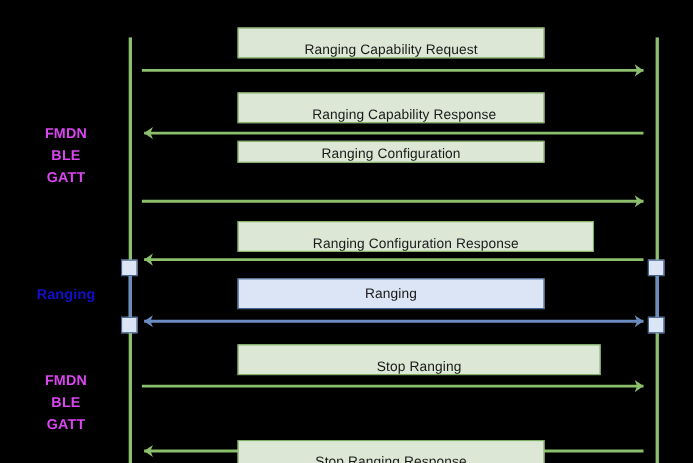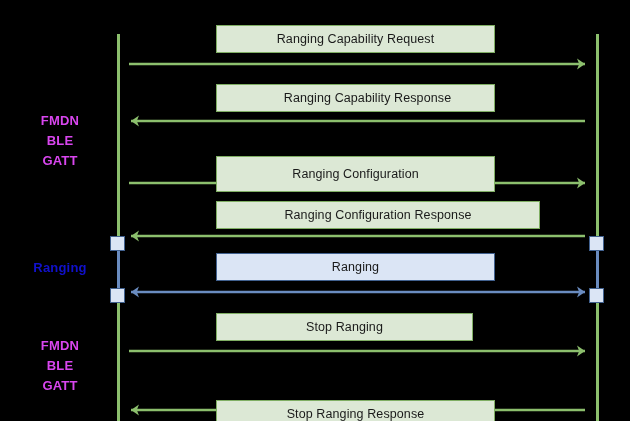--- a/index.html
+++ b/index.html
@@ -43,20 +43,21 @@
     display: flex;
     align-items: center;
     justify-content: center;
     font-size: 12.5px;
     color: #1a1a1a;
     letter-spacing: 0.1px;
   }
   .msg-box.green {
     background: #dce8d5;
     border: 1px solid #7fae63;
+    align-items: flex-end;
   }
   .msg-box.blue {
     background: #dbe5f5;
     border: 1px solid #41618f;
   }
   
   .arrow-svg {
     position: absolute;
     overflow: visible;
   }
@@ -117,30 +118,30 @@
       </svg>
     </div>
 
   <div id="boxes-layer">
       <div class="msg-box green" style="left: 216px; top: 25px; width: 279px; height: 28px;">
         <span>Ranging Capability Request</span>
       </div>
       <div class="msg-box green" style="left: 216px; top: 84px; width: 279px; height: 28px; padding-left: 24px;">
         <span>Ranging Capability Response</span>
       </div>
-      <div class="msg-box green" style="left: 216px; top: 156px; width: 279px; height: 36px;">
+      <div class="msg-box green" style="left: 216px; top: 128px; width: 279px; height: 20px;">
         <span>Ranging Configuration</span>
       </div>
       <div class="msg-box green" style="left: 216px; top: 201px; width: 324px; height: 28px;">
         <span>Ranging Configuration Response</span>
       </div>
       <div class="msg-box blue" style="left: 216px; top: 253px; width: 279px; height: 28px;">
         <span>Ranging</span>
       </div>
-      <div class="msg-box green" style="left: 216px; top: 313px; width: 257px; height: 28px;">
+      <div class="msg-box green" style="left: 216px; top: 313px; width: 330px; height: 28px;">
         <span>Stop Ranging</span>
       </div>
       <div class="msg-box green" style="left: 216px; top: 370px; width: 279px; height: 28px; margin-top: 30px;">
         <span>Stop Ranging Response</span>
       </div>
     </div>
 
   <div id="activations-layer">
       <div class="act-bar" style="left: 117px; top: 243px; height: 52px;"></div>
       <div class="act-node" style="left: 110px; top: 236px;"></div>

